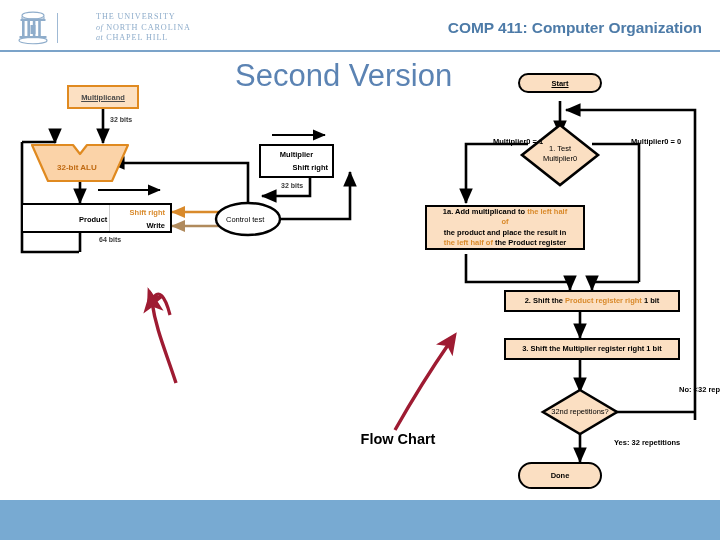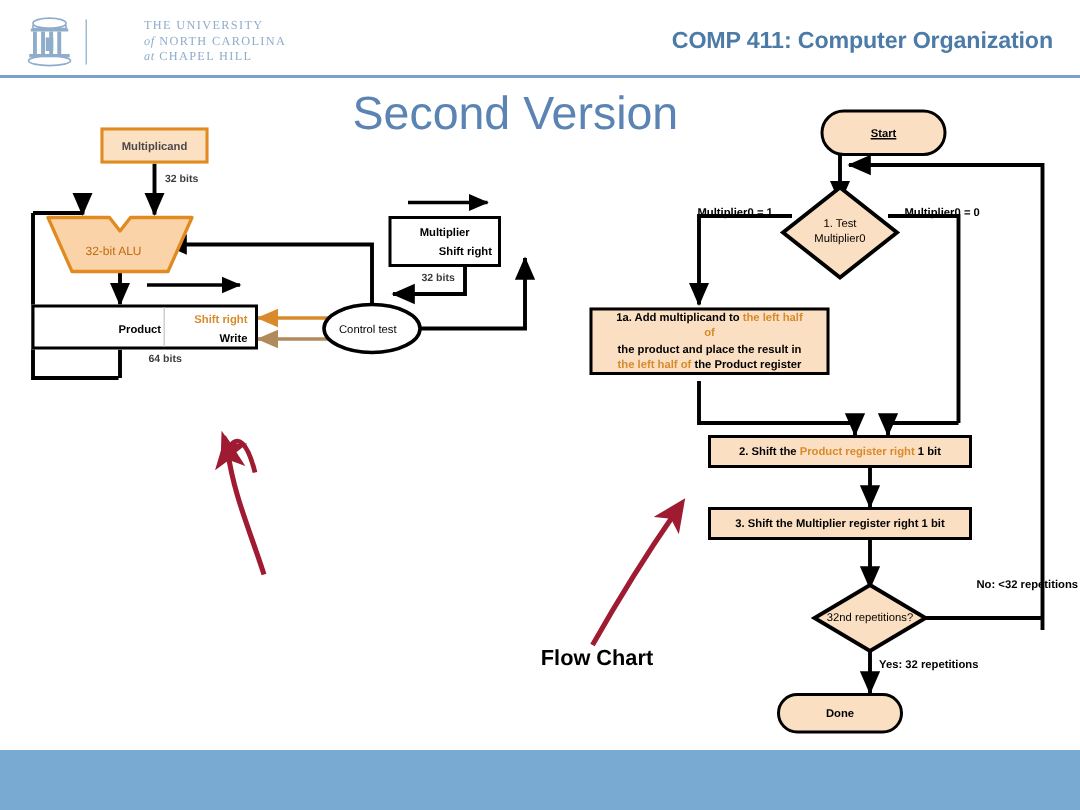--- a/index.html
+++ b/index.html
@@ -88,41 +88,42 @@
     position: absolute;
     box-sizing: border-box;
     background: #fce0c2;
     border: 2px solid #e08a20;
     display: flex;
     align-items: center;
     justify-content: center;
     font-size: 7.5px;
     font-weight: bold;
     color: #4a4a4a;
+    text-decoration: underline;
   }
   .reg-box {
     position: absolute;
     box-sizing: border-box;
     background: #ffffff;
     border: 2px solid #000000;
     font-size: 7.5px;
     font-weight: bold;
     color: #000000;
   }
   .tiny-label {
     position: absolute;
     font-size: 7px;
     font-weight: bold;
     color: #3b3b3b;
     white-space: nowrap;
   }
   .alu-label {
     position: absolute;
     font-size: 8px;
-    font-weight: normal;
+    font-weight: bold;
     color: #c06a12;
     white-space: nowrap;
   }
   .ctrl-label {
     position: absolute;
     font-size: 7.5px;
     font-weight: normal;
     color: #000;
     white-space: nowrap;
   }
@@ -136,40 +137,42 @@
     border: 2px solid #000000;
     display: flex;
     align-items: center;
     justify-content: center;
     text-align: center;
     font-size: 7.5px;
     font-weight: bold;
     color: #000;
     line-height: 10.5px;
     padding: 2px 12px;
+    margin-left: 32px;
   }
   .fc-term {
     position: absolute;
     box-sizing: border-box;
     background: #fbdfc2;
     border: 2.5px solid #000000;
     border-radius: 16px;
     display: flex;
     align-items: center;
     justify-content: center;
     font-size: 7.5px;
     font-weight: bold;
     color: #000;
   }
   .fc-edge-label {
     position: absolute;
     font-size: 7.5px;
     font-weight: bold;
     color: #000;
     white-space: nowrap;
+    margin-left: 28px;
   }
   .diamond-label {
     position: absolute;
     text-align: center;
     font-size: 7.5px;
     font-weight: normal;
     color: #000;
     line-height: 10px;
     white-space: nowrap;
   }
@@ -317,21 +320,21 @@
     <line x1="612" y1="412" x2="695" y2="412" stroke="#000" stroke-width="2.6"></line>
 
     <line x1="580" y1="432" x2="580" y2="462" stroke="#000" stroke-width="2.6" marker-end="url(#ah)"></line>
   </svg>
 
   <svg class="lines">
     <polygon points="560,125 598,155 560,185 522,155" fill="#fbdfc2" stroke="#000" stroke-width="2.6" stroke-linejoin="miter"></polygon>
     <polygon points="580,390 617,412 580,434 543,412" fill="#fbdfc2" stroke="#000" stroke-width="2.6" stroke-linejoin="miter"></polygon>
   </svg>
 
-  <div class="fc-term" style="left:547px; top:73px; width:84px; height:31px;text-decoration:underline;">
+  <div class="fc-term" style="left:518px; top:73px; width:84px; height:20px;text-decoration:underline;">
     <span>Start</span>
   </div>
 
   <div class="diamond-label" style="left:522px; top:144px; width:76px;">
     <div>1. Test</div>
     <div>Multiplier0</div>
   </div>
 
   <div class="fc-edge-label" style="left:465px; top:137px;">Multiplier0 = 1</div>
   <div class="fc-edge-label" style="left:603px; top:137px;">Multiplier0 = 0</div>

